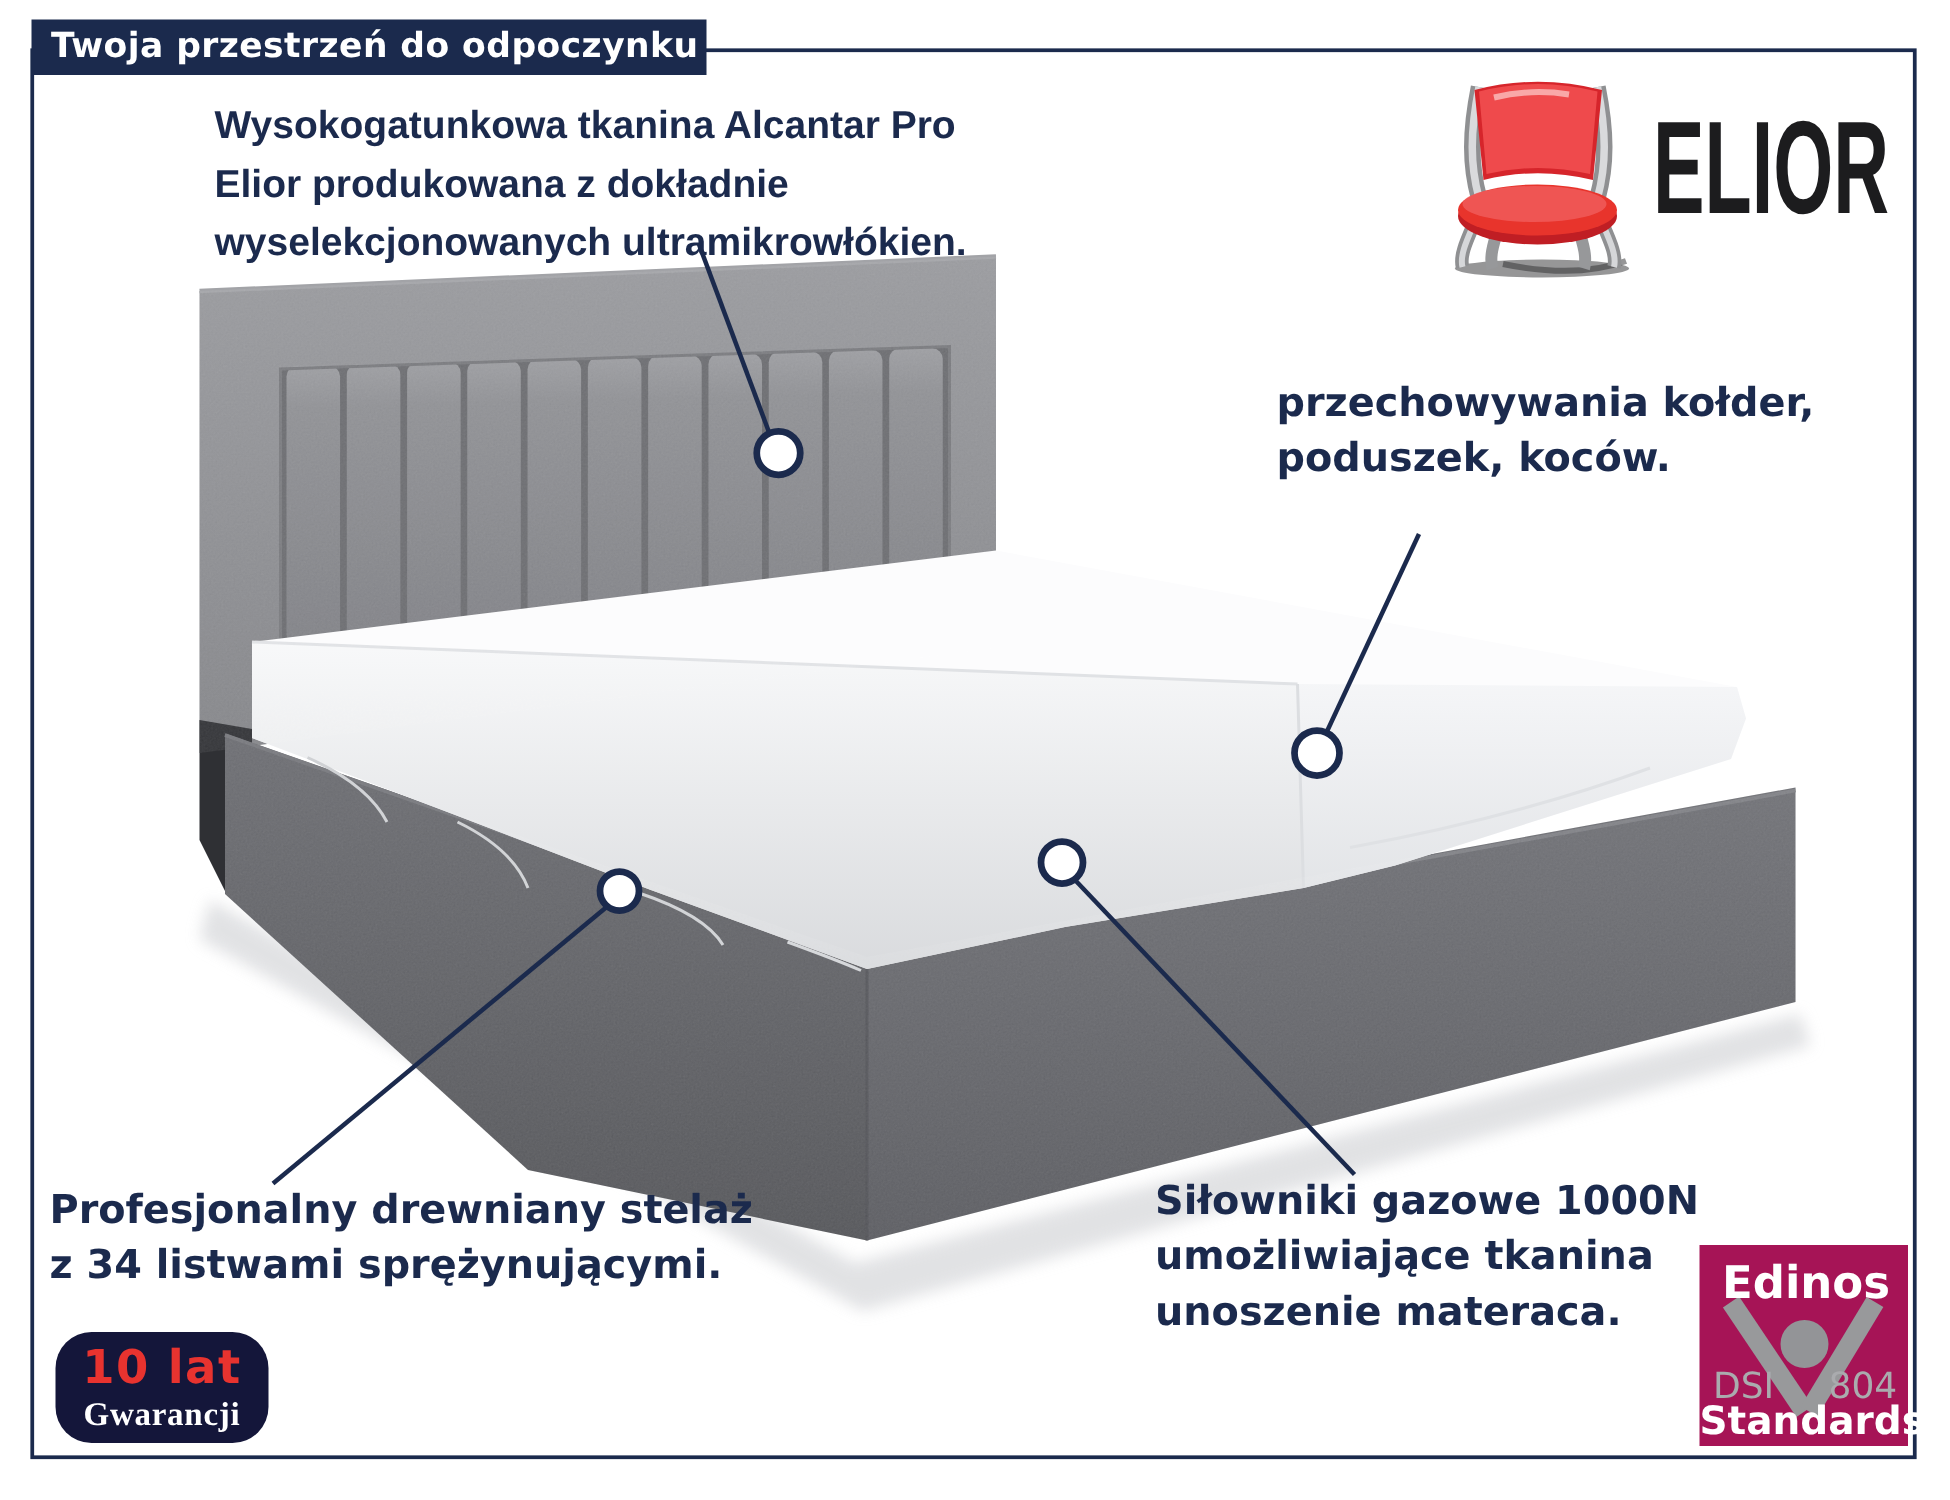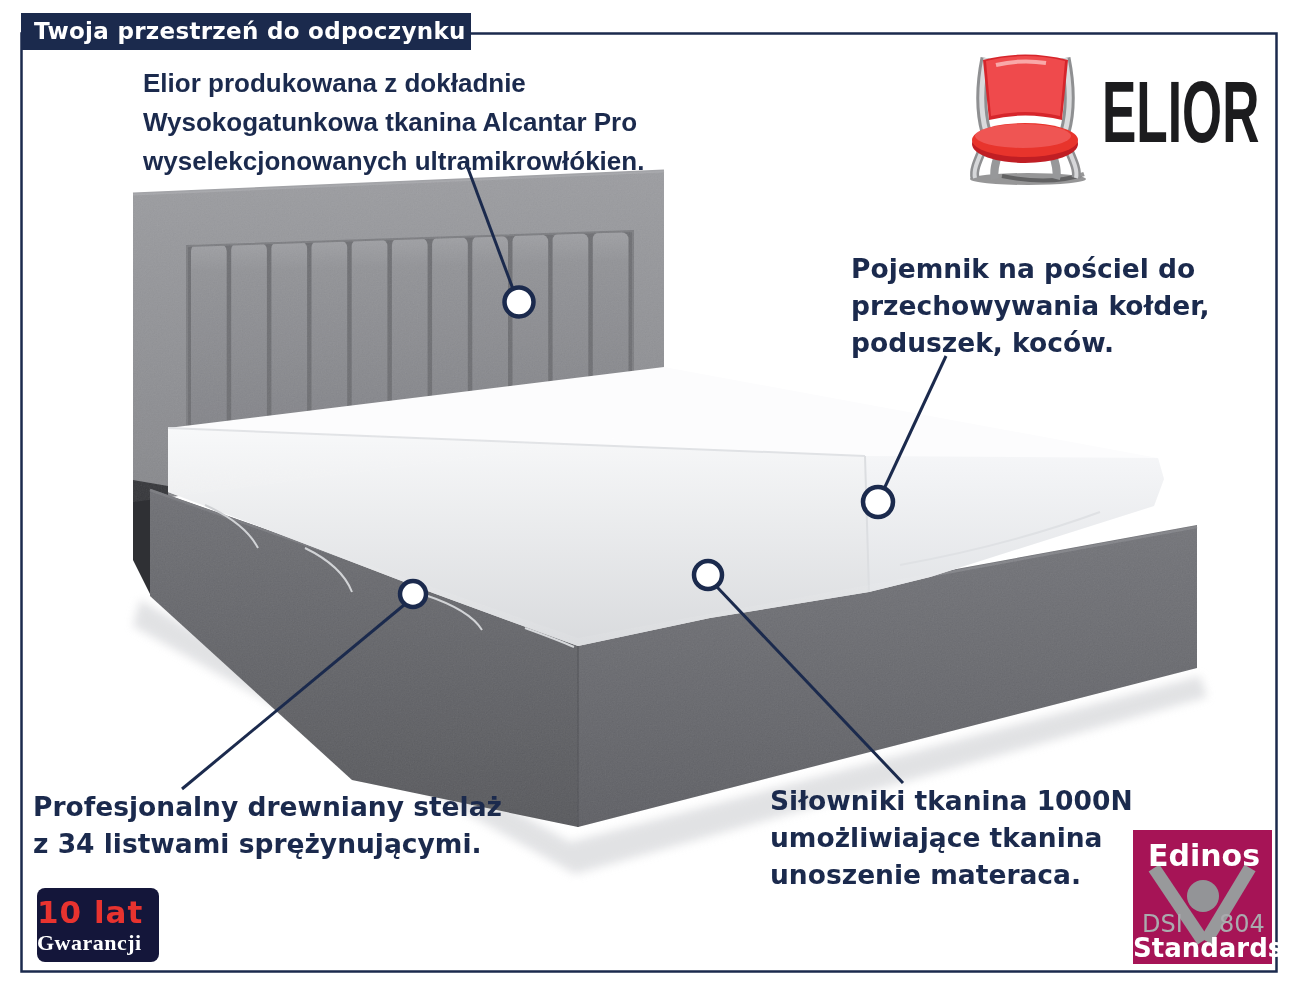--- a/index.html
+++ b/index.html
@@ -16,22 +16,22 @@
   .c-wide{font-family:"DejaVu Sans",sans-serif;font-size:26.5px;line-height:37px;}
   .co-fabric{left:143px;top:64px;}
   .co-storage{left:851px;top:250px;}
   .co-slats{left:33px;top:788px;}
   .co-lifters{left:770px;top:782px;}
   
   .elior{left:1102px;top:66px;font-family:"Liberation Sans",sans-serif;font-weight:700;
          font-size:88px;line-height:92px;color:#1c1c1e;transform:scale(0.585,1);
          transform-origin:left top;white-space:nowrap;}
   
-  .badge{left:37px;top:888px;width:122px;height:74px;background:#14163a;border-radius:8px;
-         }
+  .badge{left:37px;top:888px;width:142px;height:74px;background:#14163a;border-radius:24px;
+         text-align:center;}
   .badge .b1{color:#e8332f;font-weight:bold;font-size:31px;line-height:36px;margin-top:6px;letter-spacing:1px;}
   .badge .b2{color:#ffffff;font-weight:bold;font-size:22px;line-height:25px;letter-spacing:.5px;font-family:Liberation Serif, serif;}
   
   .ed-name{left:1133px;top:838px;width:142px;text-align:center;color:#ffffff;font-weight:bold;font-size:30px;}
   .ed-dsi{left:1142px;top:910px;color:#aaabae;font-size:24px;}
   .ed-804{left:1219px;top:910px;color:#aaabae;font-size:24px;}
   .ed-std{left:1133px;top:933px;width:139px;text-align:center;color:#ffffff;font-weight:bold;font-size:26px;}
   svg{position:absolute;left:0;top:0;}
 </style>
 </head>
@@ -173,38 +173,37 @@
     </g>
   </svg>
 
   <div class="abs banner">
     <span>Twoja przestrzeń do odpoczynku</span>
   </div>
 
   <div class="abs elior">ELIOR</div>
 
   <div class="abs callout c-cond co-fabric">
+    <div>Wysokogatunkowa tkanina Alcantar Pro</div>
     <div>Elior produkowana z dokładnie</div>
-    <div>Wysokogatunkowa tkanina Alcantar Pro</div>
     <div>wyselekcjonowanych ultramikrowłókien.</div>
   </div>
 
   <div class="abs callout c-wide co-storage">
-    <div>Pojemnik na pościel do</div>
     <div>przechowywania kołder,</div>
     <div>poduszek, koców.</div>
   </div>
 
   <div class="abs callout c-wide co-slats">
     <div>Profesjonalny drewniany stelaż</div>
     <div>z 34 listwami sprężynującymi.</div>
   </div>
 
   <div class="abs callout c-wide co-lifters">
-    <div>Siłowniki tkanina 1000N</div>
+    <div>Siłowniki gazowe 1000N</div>
     <div>umożliwiające tkanina</div>
     <div>unoszenie materaca.</div>
   </div>
 
   <div class="abs badge">
     <div class="b1">10 lat</div>
     <div class="b2">Gwarancji</div>
   </div>
 
   <div class="abs ed-name">Edinos</div>

